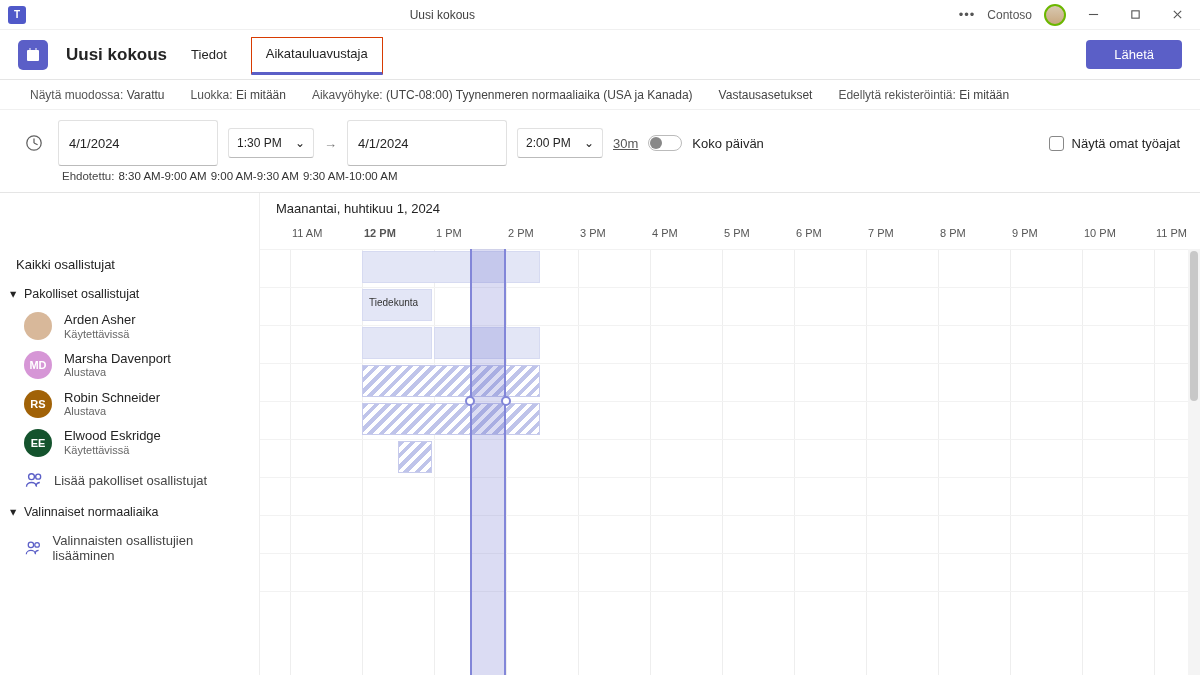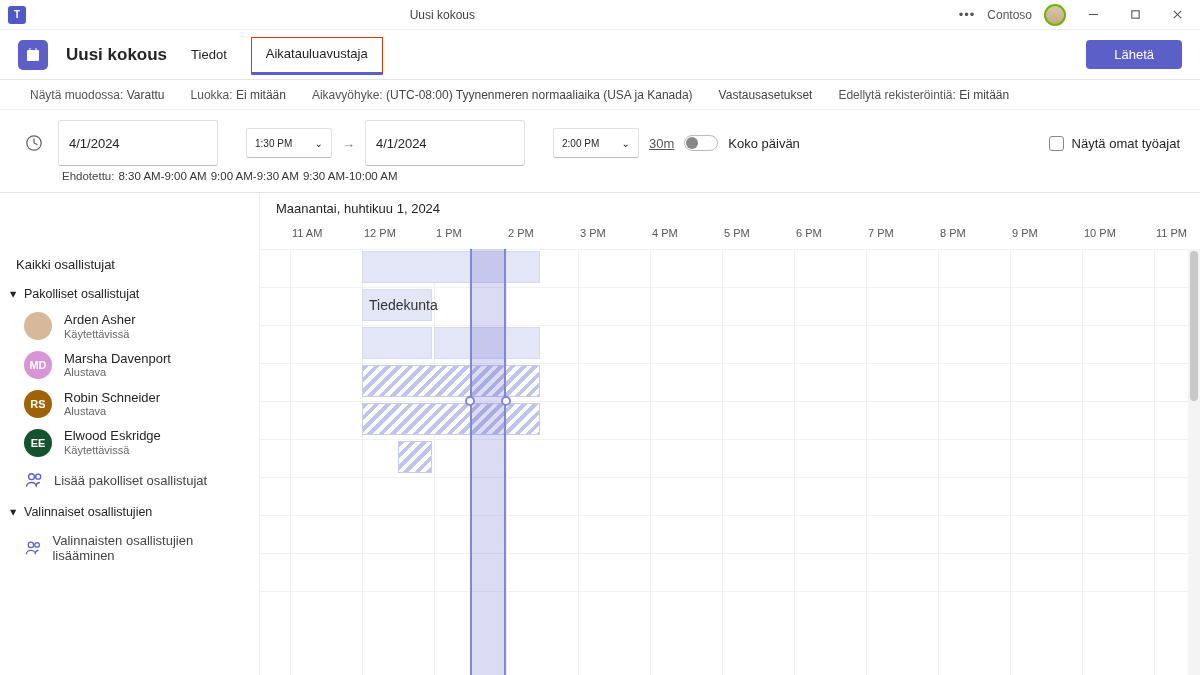--- a/index.html
+++ b/index.html
@@ -29,21 +29,21 @@
 
   
   .optbar { height: 30px; display: flex; align-items: center; padding: 0 30px; gap: 26px; font-size: 12px; color: #444; border-bottom: 1px solid #f0f0f0;}
   .optbar .lbl { color:#555; }
   .optbar .val { font-weight:400; }
 
   
   .timerow { padding: 10px 20px 4px 20px; display:flex; align-items:center; gap:10px; }
   .clock-icon { width:28px; display:flex; justify-content:center; color:#616161;}
   .dateinput { width:160px; height:46px; border:1px solid #e1e1e1; border-bottom:1px solid #bbb; border-radius:3px; padding:0 10px; display:flex; align-items:center; font-size:13px; background:#fff;}
-  .timesel { width:86px; height:30px; border:1px solid #e1e1e1; border-bottom:1px solid #bbb; border-radius:3px; padding:0 8px; display:flex; align-items:center; justify-content:space-between; font-size:10px;margin-left:18px;}
+  .timesel { width:86px; height:30px; border:1px solid #e1e1e1; border-bottom:1px solid #bbb; border-radius:3px; padding:0 8px; display:flex; align-items:center; justify-content:space-between; font-size:12px;}
   .arrow-right { color:#777; }
   .dur { font-size:13px; color:#555;text-decoration:underline; }
   .toggle { width:34px; height:16px; border-radius:10px; background:#fff; border:1px solid #bbb; position:relative;}
   .toggle::after { content:''; width:12px; height:12px; background:#888; border-radius:50%; position:absolute; top:1px; left:1px;}
   .allday { font-size:13px; }
   .timerow .grow { flex:1; }
   .checkbox-sm { width:15px; height:15px; border:1px solid #888; border-radius:3px; }
   .showhours { display:flex; gap:8px; align-items:center; font-size:13px;}
 
   .suggestrow { padding: 0 20px 10px 62px; font-size:11.5px; color:#444; display:flex; gap:4px; border-bottom:1px solid #e5e5e5;}
@@ -66,21 +66,21 @@
   .timeline { flex:1; position:relative; overflow:hidden;}
   .daylabel { position:absolute; top:8px; left:16px; font-size:13px; font-weight:400;}
   .hoursrow { position:absolute; top:34px; left:0; right:0; height:20px; display:flex;}
   .hourcell { flex:none; width:72px; font-size:11px; color:#555; text-align:left; padding-left:2px; position:relative;}
   .grid { position:absolute; top:56px; left:0; right:0; bottom:0;}
   .gridline { position:absolute; top:0; bottom:0; width:1px; background:#eee;}
   .rowline { position:absolute; left:0; right:0; height:1px; background:#f2f2f2;}
 
   .busy { position:absolute; background:#e3e6f6; border:1px solid #d6daf1;}
   .tentative { position:absolute; background: repeating-linear-gradient(135deg,#bfc4ea 0,#bfc4ea 4px,#fff 4px,#fff 8px); border:1px solid #c7cbec;}
-  .eventlabel { position:absolute; font-size:14px; color:#333; padding:2px 4px;}
+  .eventlabel { position:absolute; font-size:10px; color:#333; padding:2px 4px;}
 
   .selection { position:absolute; top:0; bottom:0; background:rgba(91,95,199,0.22); border-left:2px solid #8286d8; border-right:2px solid #8286d8;}
   .sel-handle { position:absolute; width:10px; height:10px; background:#fff; border:2px solid #8286d8; border-radius:50%;}
 
   .scrollbar-v { position:absolute; right:0; top:56px; bottom:0; width:12px; background:#f4f4f4;}
   .scrollbar-v .thumb { width:8px; margin:2px; background:#c8c8c8; border-radius:4px; height:150px;}
   .scrollbar-h { position:absolute; left:90px; bottom:2px; width:56px; height:6px; background:#c8c8c8; border-radius:3px;}
 
   .chev { width:10px; display:inline-block;}
 </style>
@@ -222,38 +222,38 @@
       <svg viewBox="0 0 24 24" fill="none" stroke-width="1.6">
           <circle cx="9" cy="8" r="3.5"></circle>
           <path d="M3 20c0-3 3-5 6-5s6 2 6 5"></path>
           <circle cx="17" cy="8" r="3"></circle>
           <path d="M14 19c1-3 3-4 5-4"></path>
         </svg>
       <span>Lisää pakolliset osallistujat</span>
     </div>
     <div class="grp-title" style="padding-left:10px;">
       <span class="chev">▾</span>
-      <span>Valinnaiset osallistujien</span>
+      <span>Valinnaiset normaaliaika</span>
     </div>
     <div class="add-row">
       <svg viewBox="0 0 24 24" fill="none" stroke-width="1.6">
           <circle cx="9" cy="8" r="3.5"></circle>
           <path d="M3 20c0-3 3-5 6-5s6 2 6 5"></path>
           <circle cx="17" cy="8" r="3"></circle>
           <path d="M14 19c1-3 3-4 5-4"></path>
         </svg>
       <span>Valinnaisten osallistujien lisääminen</span>
     </div>
   </div>
 
   <div class="timeline">
     <div class="daylabel">Maanantai, huhtikuu 1, 2024</div>
     <div class="hoursrow" id="hoursrow">
         <div class="hourcell" style="margin-left: 30px;">11 AM</div>
-        <div class="hourcell" style="margin-left: 0px;">12 PM</div>
+        <div class="hourcell" style="margin-left: 0px; font-weight: bold;">12 PM</div>
         <div class="hourcell" style="margin-left: 0px;">1 PM</div>
         <div class="hourcell" style="margin-left: 0px;">2 PM</div>
         <div class="hourcell" style="margin-left: 0px;">3 PM</div>
         <div class="hourcell" style="margin-left: 0px;">4 PM</div>
         <div class="hourcell" style="margin-left: 0px;">5 PM</div>
         <div class="hourcell" style="margin-left: 0px;">6 PM</div>
         <div class="hourcell" style="margin-left: 0px;">7 PM</div>
         <div class="hourcell" style="margin-left: 0px;">8 PM</div>
         <div class="hourcell" style="margin-left: 0px;">9 PM</div>
         <div class="hourcell" style="margin-left: 0px;">10 PM</div>

